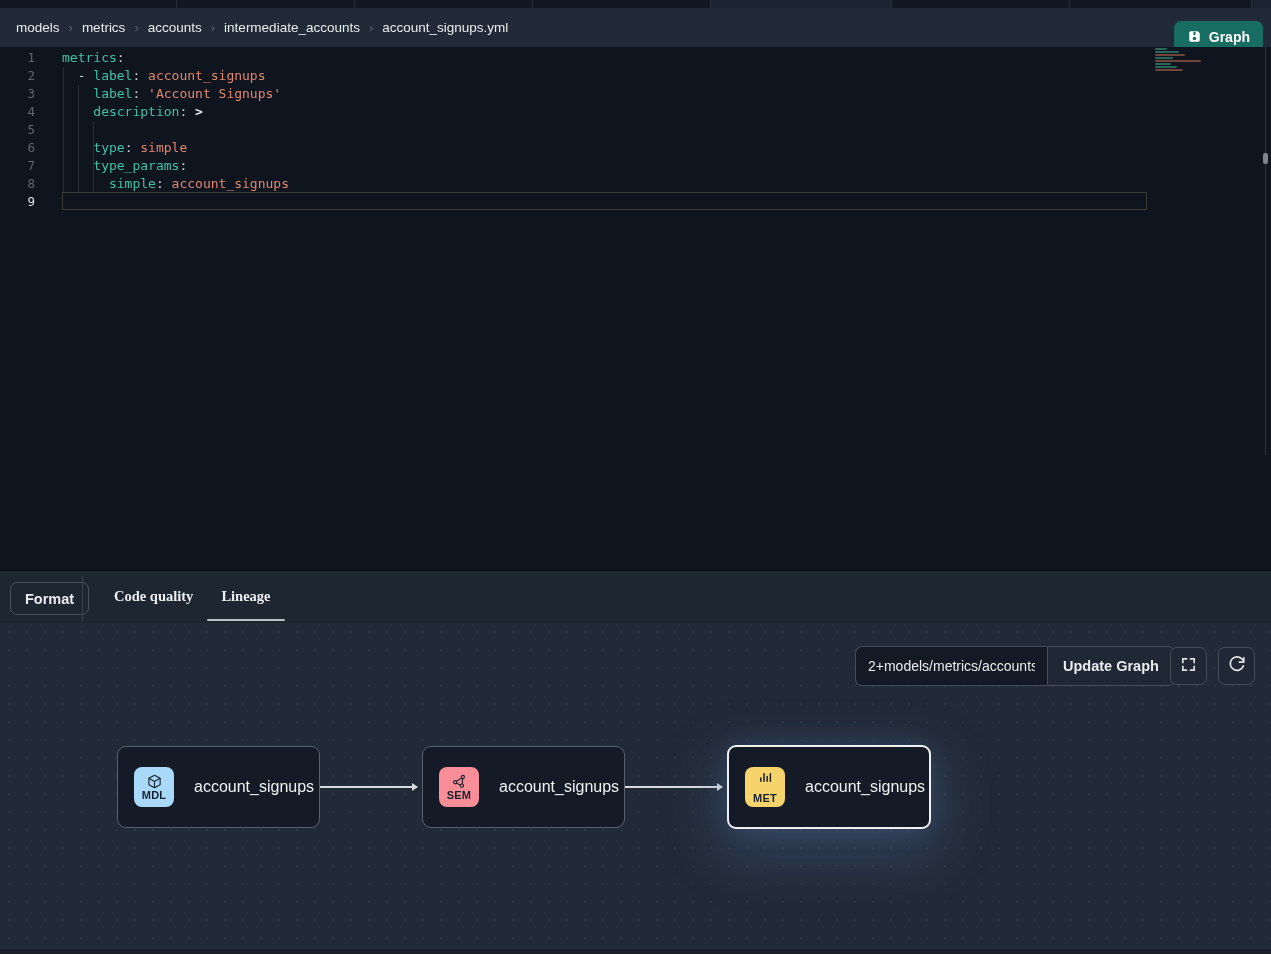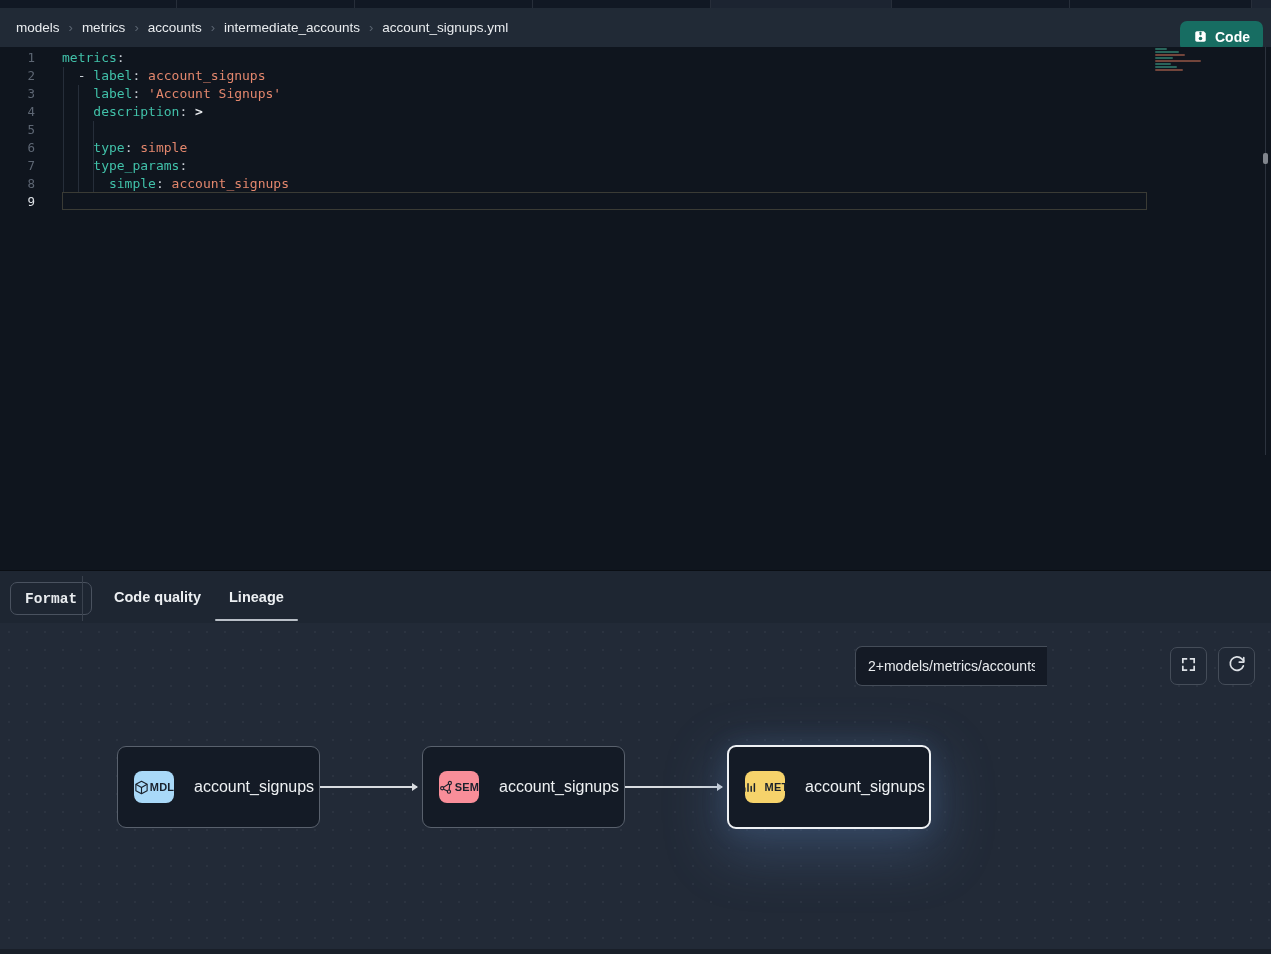--- a/index.html
+++ b/index.html
@@ -46,26 +46,26 @@
   .active-line-box{position:absolute;left:62px;top:144.5px;width:1085px;height:18px;border:1.5px solid #3a3b35;}
   .minimap{position:absolute;left:1155px;top:1px;width:60px;}
   .minimap .mrow{height:2px;margin-bottom:1px;border-radius:1px;opacity:.9;}
   .scroll-track{position:absolute;left:1265px;top:0;width:1px;height:408px;background:#2c333e;}
   .scroll-thumb{position:absolute;left:-2px;top:106px;width:5px;height:11px;background:#80858d;border-radius:2px;}
   
   .bottom-panel{position:absolute;left:0;top:570px;width:1271px;height:384px;background:#1e2632;border-top:1px solid #0a0e14;}
   .format-btn{
     position:absolute;left:10px;top:11px;height:33px;padding:0 14px;
     background:transparent;border:1px solid #4a525f;border-radius:7px;
-    color:#e9ecef;font-family:Liberation Mono, monospace;font-size:14.5px;font-weight:600;cursor:pointer;
+    color:#e9ecef;font-family:Liberation Sans, sans-serif;font-size:14.5px;font-weight:600;cursor:pointer;
   }
   .tab-divider{position:absolute;left:82px;top:5px;width:1px;height:45px;background:#3a424e;}
   .panel-tabs{position:absolute;left:100px;top:0;height:51px;display:flex;}
   .tab{position:relative;display:flex;align-items:center;height:100%;padding:0 14px;
-    color:#eceff2;font-size:14.5px;font-weight:600;cursor:pointer;}
+    color:#eceff2;font-size:14.5px;font-weight:600;cursor:pointer;font-family:Liberation Serif, serif;}
   .tab.active::after{content:"";position:absolute;left:0;right:0;bottom:1px;height:2.5px;background:#b9bfc7;border-radius:1px;}
   
   .canvas{position:absolute;left:0;top:52px;width:1271px;height:326px;background:#222a37;
     background-image:radial-gradient(circle,#2b3340 1px,transparent 1.4px);background-size:18px 18px;}
   .canvas-footer{position:absolute;left:0;top:378px;width:1271px;height:6px;background:#191f29;}
   
   .lineage-controls{position:absolute;left:855px;top:75px;display:flex;height:40px;}
   .filter-input{
     width:192px;height:40px;background:#141a25;border:1px solid #454d59;border-right:none;
     border-radius:7px 0 0 7px;color:#e9ecef;font-family:"Liberation Sans",sans-serif;font-size:14px;
@@ -87,21 +87,21 @@
     border-left:6px solid #d8dce0;border-top:4px solid transparent;border-bottom:4px solid transparent;}
   .lineage-node{
     position:absolute;width:203px;height:82px;background:#141b26;border:1px solid #59616d;border-radius:9px;
     display:flex;align-items:center;padding:0 16px;gap:20px;cursor:pointer;
   }
   .lineage-node.selected{
     width:204px;height:84px;border:2px solid #eef1f4;
     box-shadow:0 18px 55px 8px rgba(88,126,178,0.30),0 0 26px rgba(88,126,178,0.18);
   }
   .node-badge{
-    flex:0 0 40px;width:40px;height:32px;border-radius:8px;display:flex;flex-direction:row;
+    flex:0 0 40px;width:40px;height:40px;border-radius:8px;display:flex;flex-direction:column;
     align-items:center;justify-content:center;gap:1px;color:#19212c;
   }
   .node-badge .badge-label{font-size:11px;font-weight:700;letter-spacing:.2px;line-height:11px;}
   .node-badge svg{display:block;}
   .node-label{color:#eef1f3;font-size:16px;}
 </style>
 </head>
 <body>
 
 <div class="screen">
@@ -130,21 +130,21 @@
         <span class="crumb">account_signups.yml</span>
       </div>
     <button class="save-btn">
       <span>
         <svg width="15" height="15" viewBox="0 0 20 20">
           <path fill="#ffffff" d="M3 5.2C3 4 4 3 5.2 3h9.1L17 5.7v9.1c0 1.2-1 2.2-2.2 2.2H5.2C4 17 3 16 3 14.8V5.2z"></path>
           <rect x="8.7" y="3.6" width="2.6" height="4.6" rx="0.8" fill="#176d62"></rect>
           <circle cx="10" cy="12.6" r="2.4" fill="#176d62"></circle>
         </svg>
       </span>
-      <span>Code</span>
+      <span>Graph</span>
     </button>
   </div>
 
   <div class="editor">
     <div class="indent-guide ig1"></div>
     <div class="indent-guide ig2"></div>
     <div class="indent-guide ig3"></div>
     <div class="active-line-box"></div>
     <div class="code-lines">
         <div class="code-line"><span class="line-num">1</span><span class="line-code"><span class="tok-key">metrics</span><span class="tok-punct">:</span></span></div>
@@ -178,20 +178,21 @@
     <div class="panel-tabs">
         <div class="tab">Code quality</div>
         <div class="tab active">Lineage</div>
       </div>
 
     <div class="canvas"></div>
     <div class="canvas-footer"></div>
 
     <div class="lineage-controls">
       <input class="filter-input" readonly="" value="2+models/metrics/accounts/" style="">
+      <button class="update-btn">Update Graph</button>
     </div>
     <div class="icon-btn fullscreen">
       <span>
         <svg width="17" height="17" viewBox="0 0 24 24" fill="none" stroke="currentColor" stroke-width="2.4" stroke-linecap="square">
           <path d="M4 9V4h5"></path>
             <path d="M15 4h5v5"></path>
             <path d="M20 15v5h-5"></path>
             <path d="M9 20H4v-5"></path>
         </svg>
       </span>

